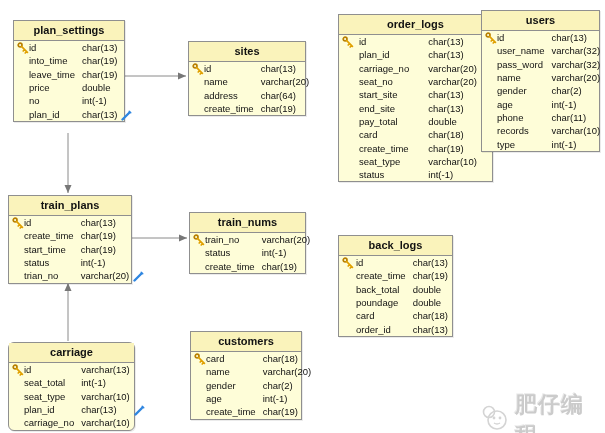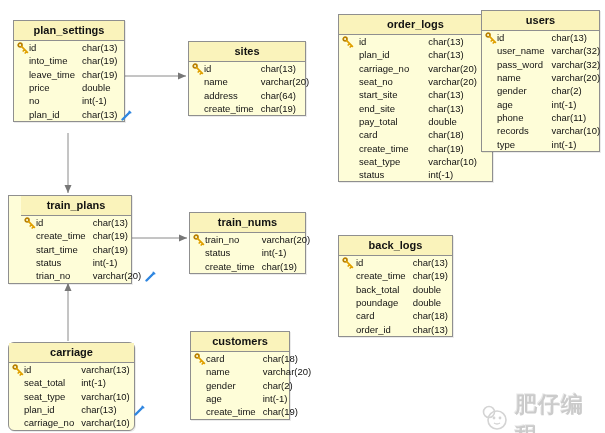--- a/index.html
+++ b/index.html
@@ -271,21 +271,21 @@
           <span class="cell name">records</span>
           <span class="cell type">varchar(10)</span>
         </div>
         <div class="tbl-row">
           <span class="cell icon"></span>
           <span class="cell name">type</span>
           <span class="cell type">int(-1)</span>
         </div>
       </div>
     </div>
-    <div class="tbl" style="left: 8px; top: 195px; width: 124px; padding-left: 12px;">
+    <div class="tbl" style="left: 8px; top: 195px; width: 124px;">
       <div class="tbl-title">train_plans</div>
       <div class="tbl-body">
         <div class="tbl-row">
           <span class="cell icon"><svg width="12" height="12" viewBox="0 0 12 12">
               <g stroke="#e0a000" fill="none" stroke-width="1.7" stroke-linecap="round">
                 <circle cx="3.1" cy="3.1" r="1.9" stroke="#b87f00"></circle>
                 <path d="M4.7 4.7 L10.4 10.4 M7.6 7.6 L6.2 9 M9.6 9.6 L8.2 11"></path>
               </g>
             </svg></span>
           <span class="cell name">id</span>
@@ -422,21 +422,21 @@
             </svg></span>
         </div>
         <div class="tbl-row">
           <span class="cell icon"></span>
           <span class="cell name">carriage_no</span>
           <span class="cell type">varchar(10)</span>
           <span class="cell fk"></span>
         </div>
       </div>
     </div>
-    <div class="tbl" style="left: 190px; top: 331px; width: 100px;">
+    <div class="tbl" style="left: 190px; top: 331px; width: 112px;">
       <div class="tbl-title">customers</div>
       <div class="tbl-body">
         <div class="tbl-row">
           <span class="cell icon"><svg width="12" height="12" viewBox="0 0 12 12">
               <g stroke="#e0a000" fill="none" stroke-width="1.7" stroke-linecap="round">
                 <circle cx="3.1" cy="3.1" r="1.9" stroke="#b87f00"></circle>
                 <path d="M4.7 4.7 L10.4 10.4 M7.6 7.6 L6.2 9 M9.6 9.6 L8.2 11"></path>
               </g>
             </svg></span>
           <span class="cell name">card</span>

